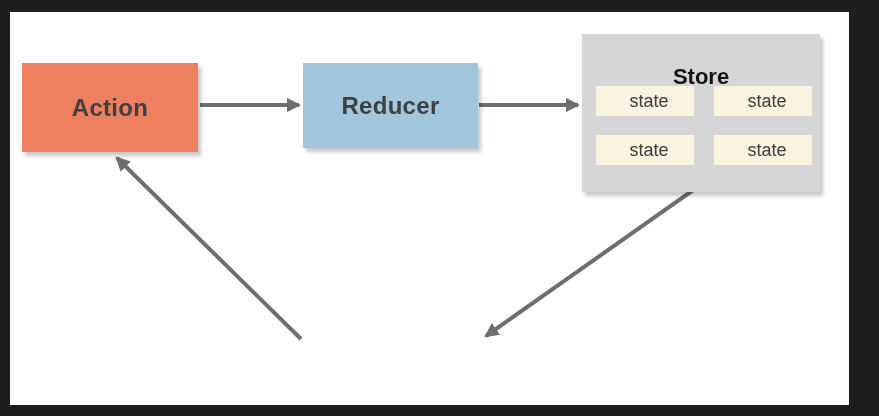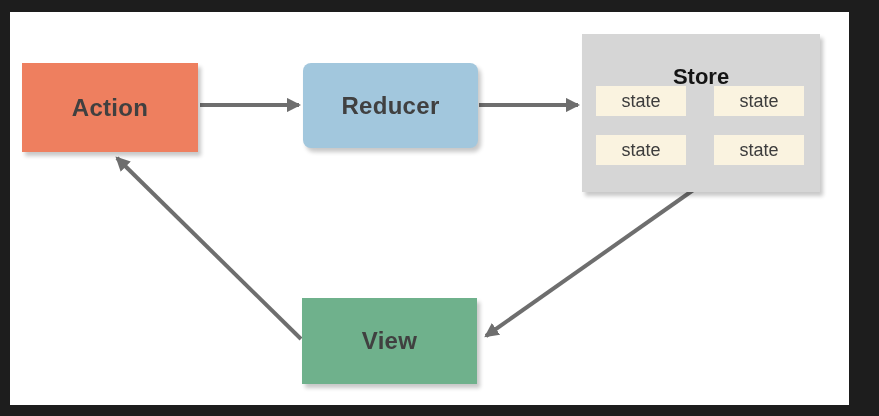--- a/index.html
+++ b/index.html
@@ -50,21 +50,20 @@
     width: 176px;
     height: 89px;
     background: #ee7f5f;
   }
   .node-reducer {
     left: 303px;
     top: 63px;
     width: 175px;
     height: 85px;
     background: #a2c7dd;
-    border-radius: 8px;
   }
   .node-view {
     left: 302px;
     top: 298px;
     width: 175px;
     height: 86px;
     background: #6fb18c;
   }
   .node-store {
     left: 582px;
@@ -87,20 +86,21 @@
   .state-cell {
     position: absolute;
     width: 90px;
     height: 30px;
     background: #faf3e0;
     display: flex;
     align-items: center;
     justify-content: center;
     font-size: 18px;
     color: #3c3c3c;
+    padding-left: 8px;
   }
   .state-cell.c0 { left: 14px;  top: 52px;  }
   .state-cell.c1 { left: 132px; top: 52px;  }
   .state-cell.c2 { left: 14px;  top: 101px; }
   .state-cell.c3 { left: 132px; top: 101px; }
 </style>
 </head>
 <body>
 
 <div class="stage">
@@ -135,16 +135,13 @@
       <span>state</span>
     </div>
     <div class="state-cell c2">
       <span>state</span>
     </div>
     <div class="state-cell c3">
       <span>state</span>
     </div>
   </div>
 
-  <div class="node node-view">
-    <span class="node-label">View</span>
-  </div>
 </div>
 
 </body></html>

